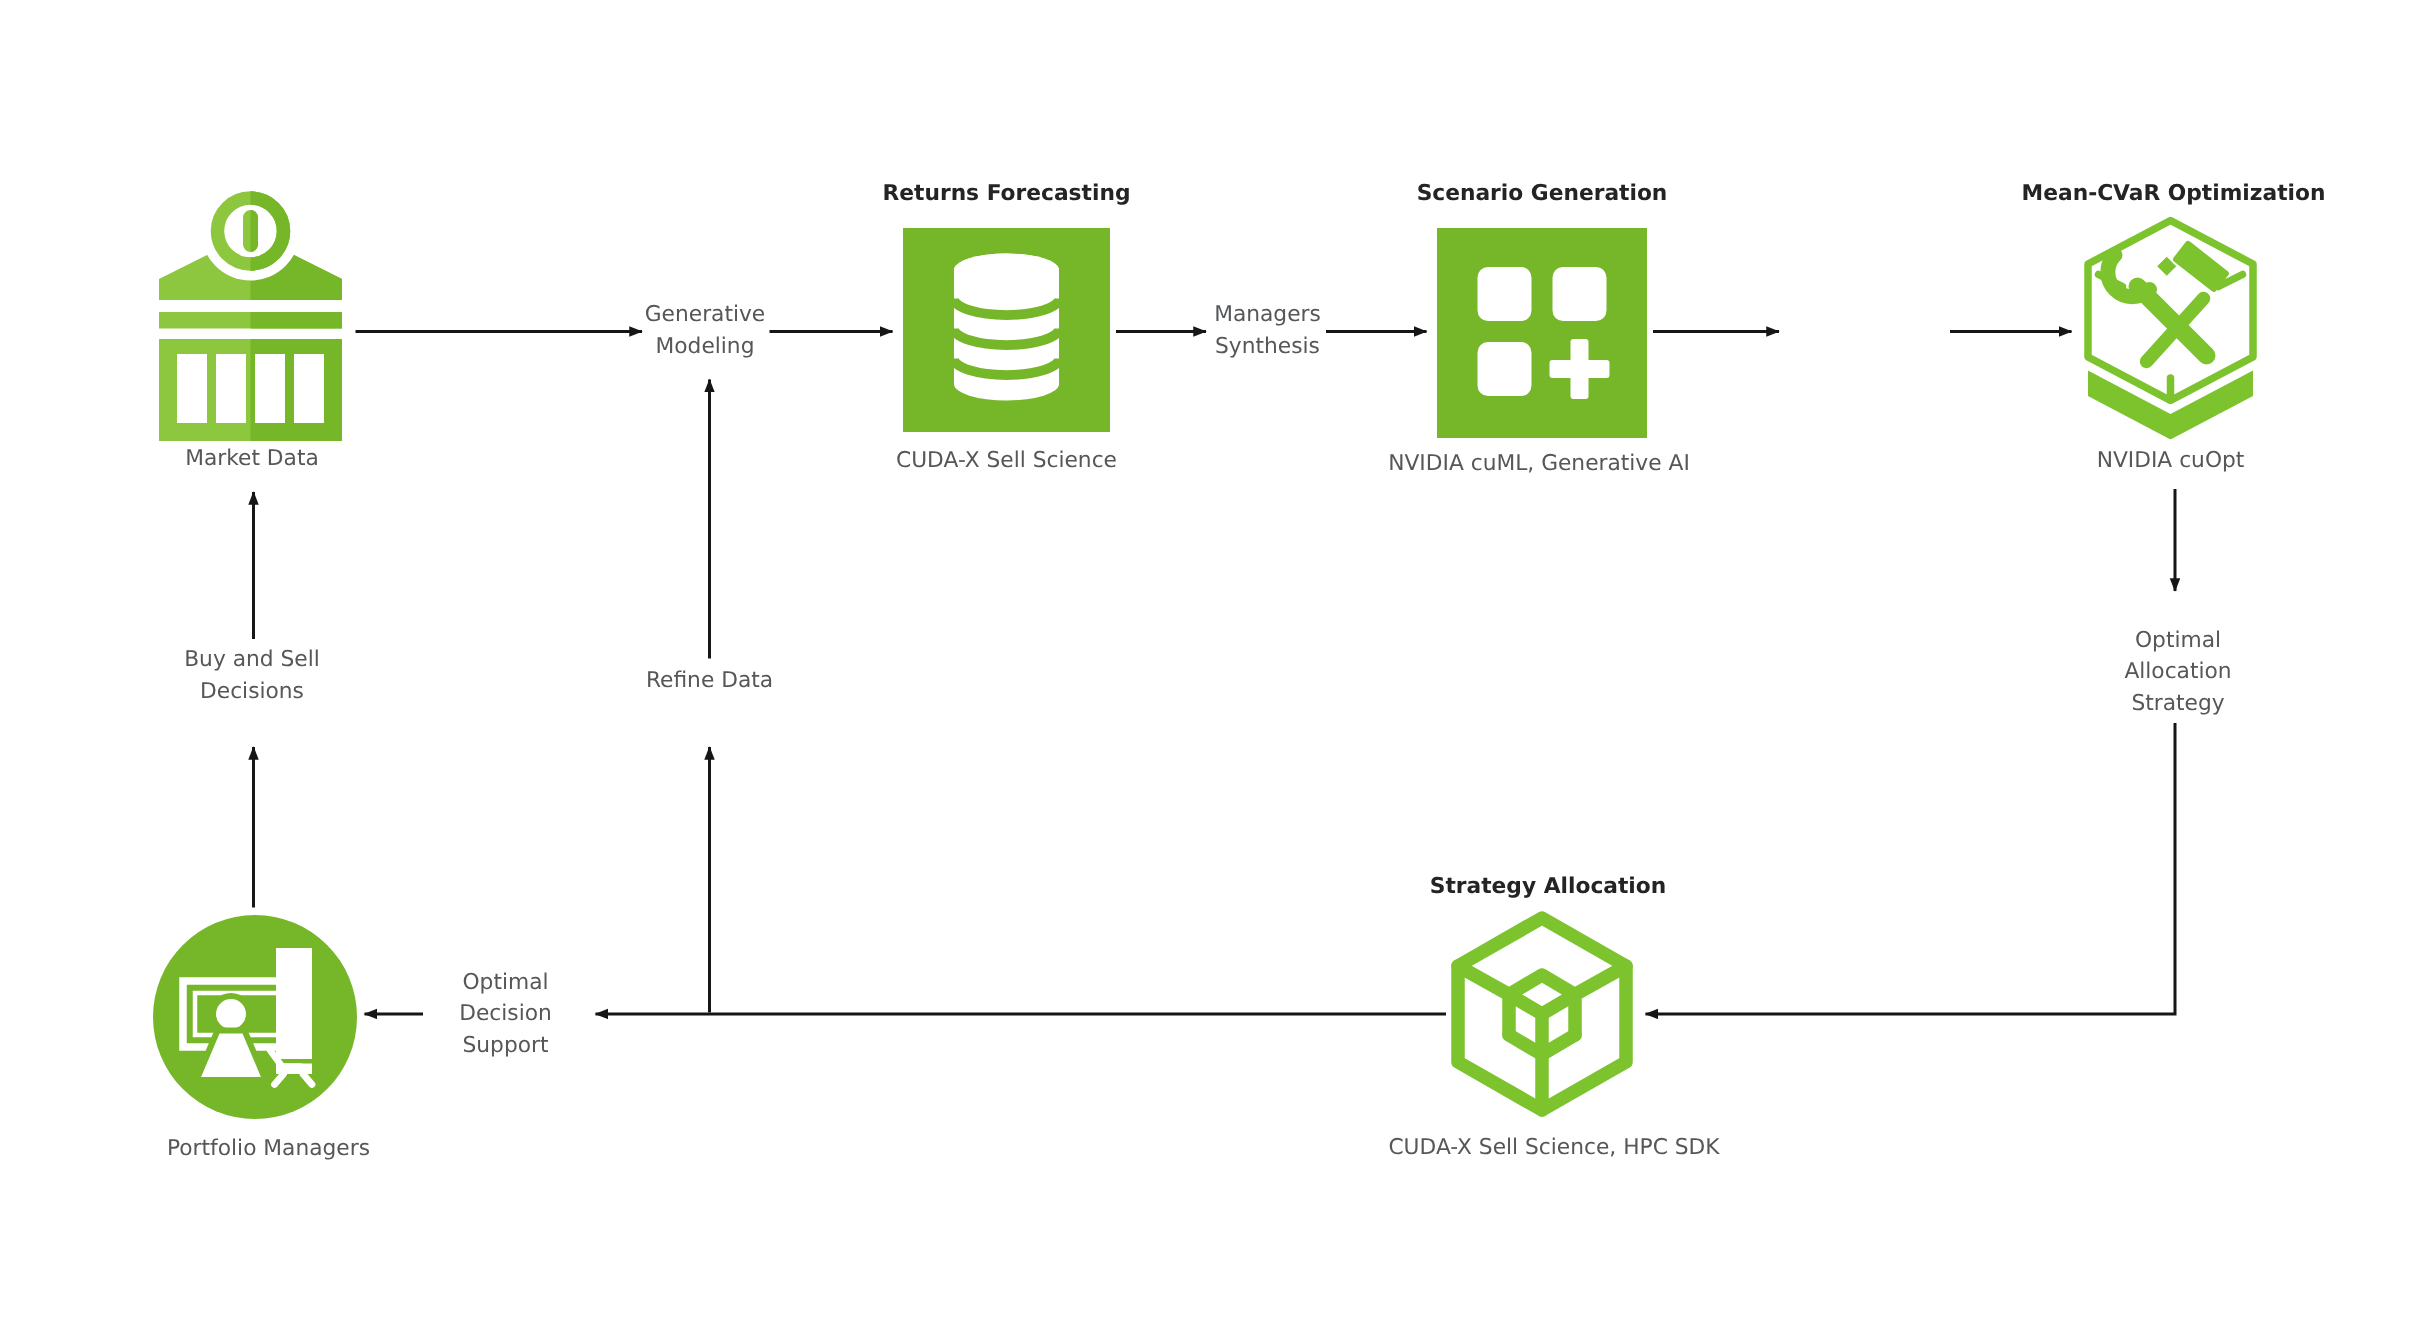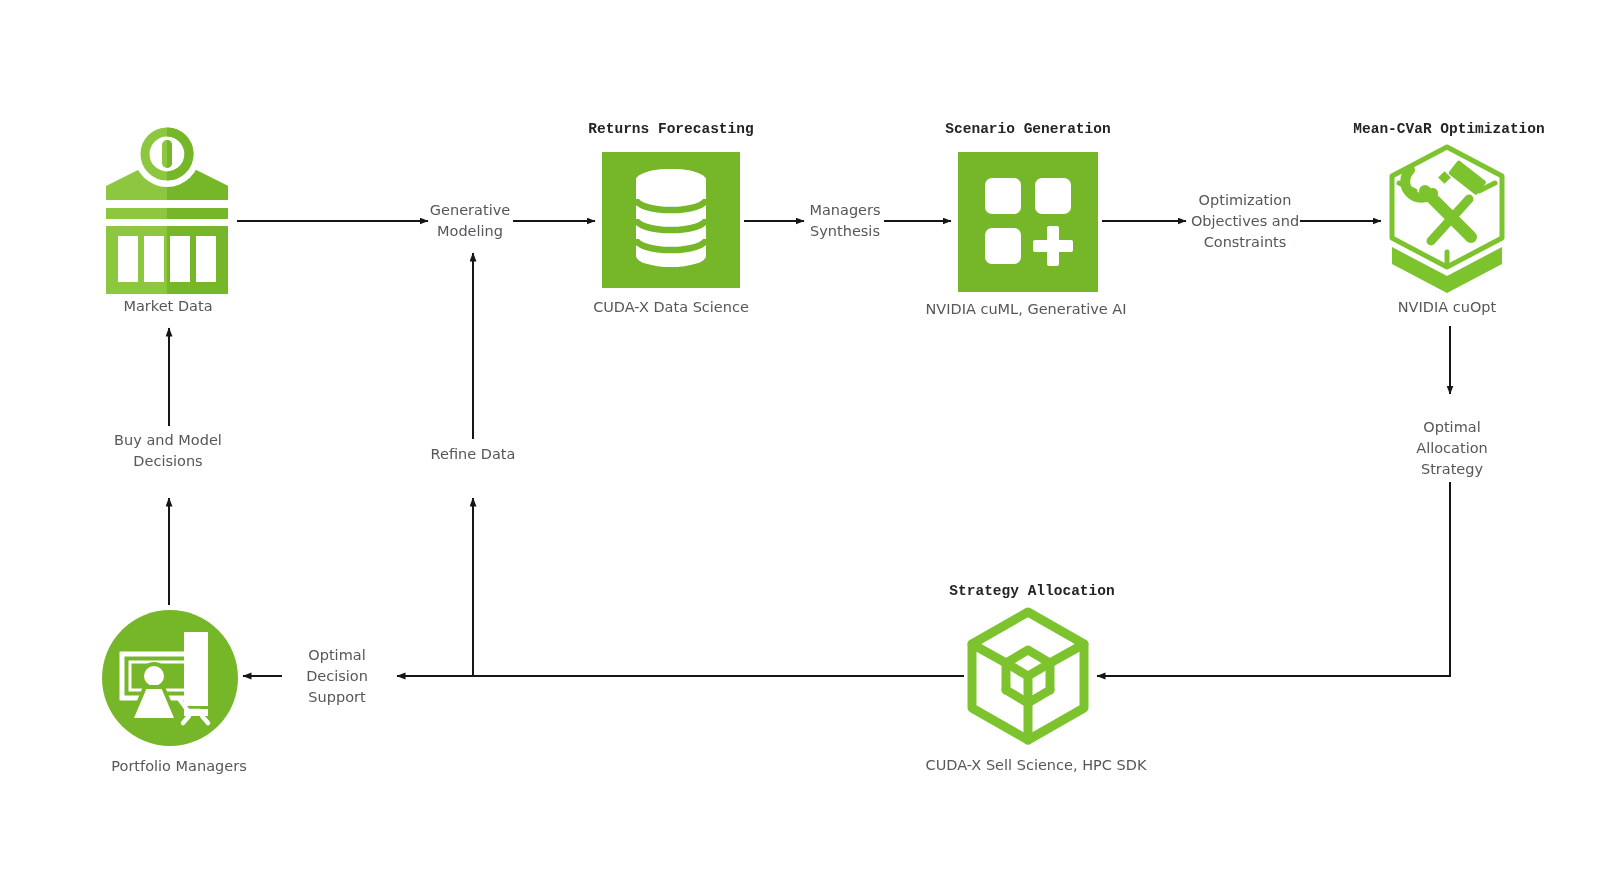--- a/index.html
+++ b/index.html
@@ -14,21 +14,21 @@
   html,body{margin:0;padding:0;background:#fff;}
   .canvas{
     position:relative;width:1618px;height:889px;overflow:hidden;
     background:var(--canvas-bg);
     font-family:"DejaVu Sans","Liberation Sans",sans-serif;
   }
   .connectors{position:absolute;left:0;top:0;color:var(--arrow);}
   .hd{
     position:absolute;transform:translateX(-50%);
     font-size:14.5px;font-weight:bold;color:var(--heading-text);
-    white-space:nowrap;letter-spacing:0;font-family:Liberation Mono, monospace;
+    white-space:nowrap;letter-spacing:0;
   }
   .lbl{
     position:absolute;transform:translateX(-50%);
     font-size:14.5px;color:var(--label-text);
     text-align:center;white-space:pre-line;line-height:21px;
   }
   .block{
     position:absolute;background:var(--green-solid);
     display:flex;align-items:center;justify-content:center;
   }
@@ -103,42 +103,39 @@
     <svg width="138" height="136" viewBox="0 0 138 136">
       <path d="M34,28 a35,11 0 0 1 70,0 L104,104 a35,11 0 0 1 -70,0 Z" fill="#ffffff"></path>
       <ellipse cx="69" cy="28" rx="35" ry="11" fill="#ffffff"></ellipse>
       <g stroke="var(--green-solid)" stroke-width="6.5" fill="none">
         <path d="M34,47 a35,11 0 0 0 70,0"></path>
         <path d="M34,67 a35,11 0 0 0 70,0"></path>
         <path d="M34,87 a35,11 0 0 0 70,0"></path>
       </g>
     </svg>
   </div>
-  <div class="lbl" style="left:671px;top:297px">CUDA-X Data Science</div>
+  <div class="lbl" style="left:671px;top:297px">CUDA-X Sell Science</div>
 
   <div class="lbl" style="left:845px;top:200px">Managers
 Synthesis</div>
 
   <div class="hd" style="left:1028px;top:121px">Scenario Generation</div>
   <div class="block" style="left:958px;top:152px;width:140px;height:140px">
     <svg width="140" height="140" viewBox="0 0 140 140">
       <g fill="#ffffff">
         <rect x="27" y="26" width="36" height="36" rx="7"></rect>
         <rect x="77" y="26" width="36" height="36" rx="7"></rect>
         <rect x="27" y="76" width="36" height="36" rx="7"></rect>
         <rect x="89" y="74" width="12" height="40" rx="2"></rect>
         <rect x="75" y="88" width="40" height="12" rx="2"></rect>
       </g>
     </svg>
   </div>
   <div class="lbl" style="left:1026px;top:299px">NVIDIA cuML, Generative AI</div>
 
-  <div class="lbl" style="left:1245px;top:190px">Optimization
-Objectives and
-Constraints</div>
 
   <div class="hd" style="left:1449px;top:121px">Mean-CVaR Optimization</div>
   <svg class="iconbox" style="left:1385px;top:143px" width="124" height="150" viewBox="0 0 124 150">
     <g stroke="var(--green-outline)" stroke-width="5" fill="none" stroke-linejoin="round" stroke-linecap="round">
       <polygon points="62,4 117,33 117,95 62,124 7,95 7,33"></polygon>
       <line x1="14" y1="40" x2="30" y2="48"></line>
       <line x1="110" y1="40" x2="94" y2="48"></line>
       <line x1="62" y1="109" x2="62" y2="121"></line>
     </g>
     <path d="M7,104 L62,133 L117,104 L117,121 L62,150 L7,121 Z" fill="var(--green-outline)"></path>
@@ -151,21 +148,21 @@
     <rect x="55" y="30" width="9" height="9" fill="var(--green-outline)" transform="rotate(45 59.5 34.5)"></rect>
   </svg>
   <div class="lbl" style="left:1447px;top:297px">NVIDIA cuOpt</div>
 
   <div class="lbl" style="left:1452px;top:417px">Optimal
 Allocation
 Strategy</div>
 
   <div class="lbl" style="left:473px;top:444px">Refine Data</div>
 
-  <div class="lbl" style="left:168px;top:430px">Buy and Model
+  <div class="lbl" style="left:168px;top:430px">Buy and Sell
 Decisions</div>
 
   <div class="hd" style="left:1032px;top:583px">Strategy Allocation</div>
   <svg class="iconbox" style="left:963px;top:606px" width="130" height="140" viewBox="0 0 130 140">
     <g stroke="var(--green-outline)" stroke-width="9" fill="none" stroke-linejoin="round" stroke-linecap="round">
       <polygon points="65,6 121,38 121,102 65,134 9,102 9,38"></polygon>
       <line x1="9" y1="38" x2="43" y2="57"></line>
       <line x1="121" y1="38" x2="87" y2="57"></line>
       <polygon points="65,44 87,57 65,70 43,57"></polygon>
       <line x1="43" y1="57" x2="43" y2="84"></line>

